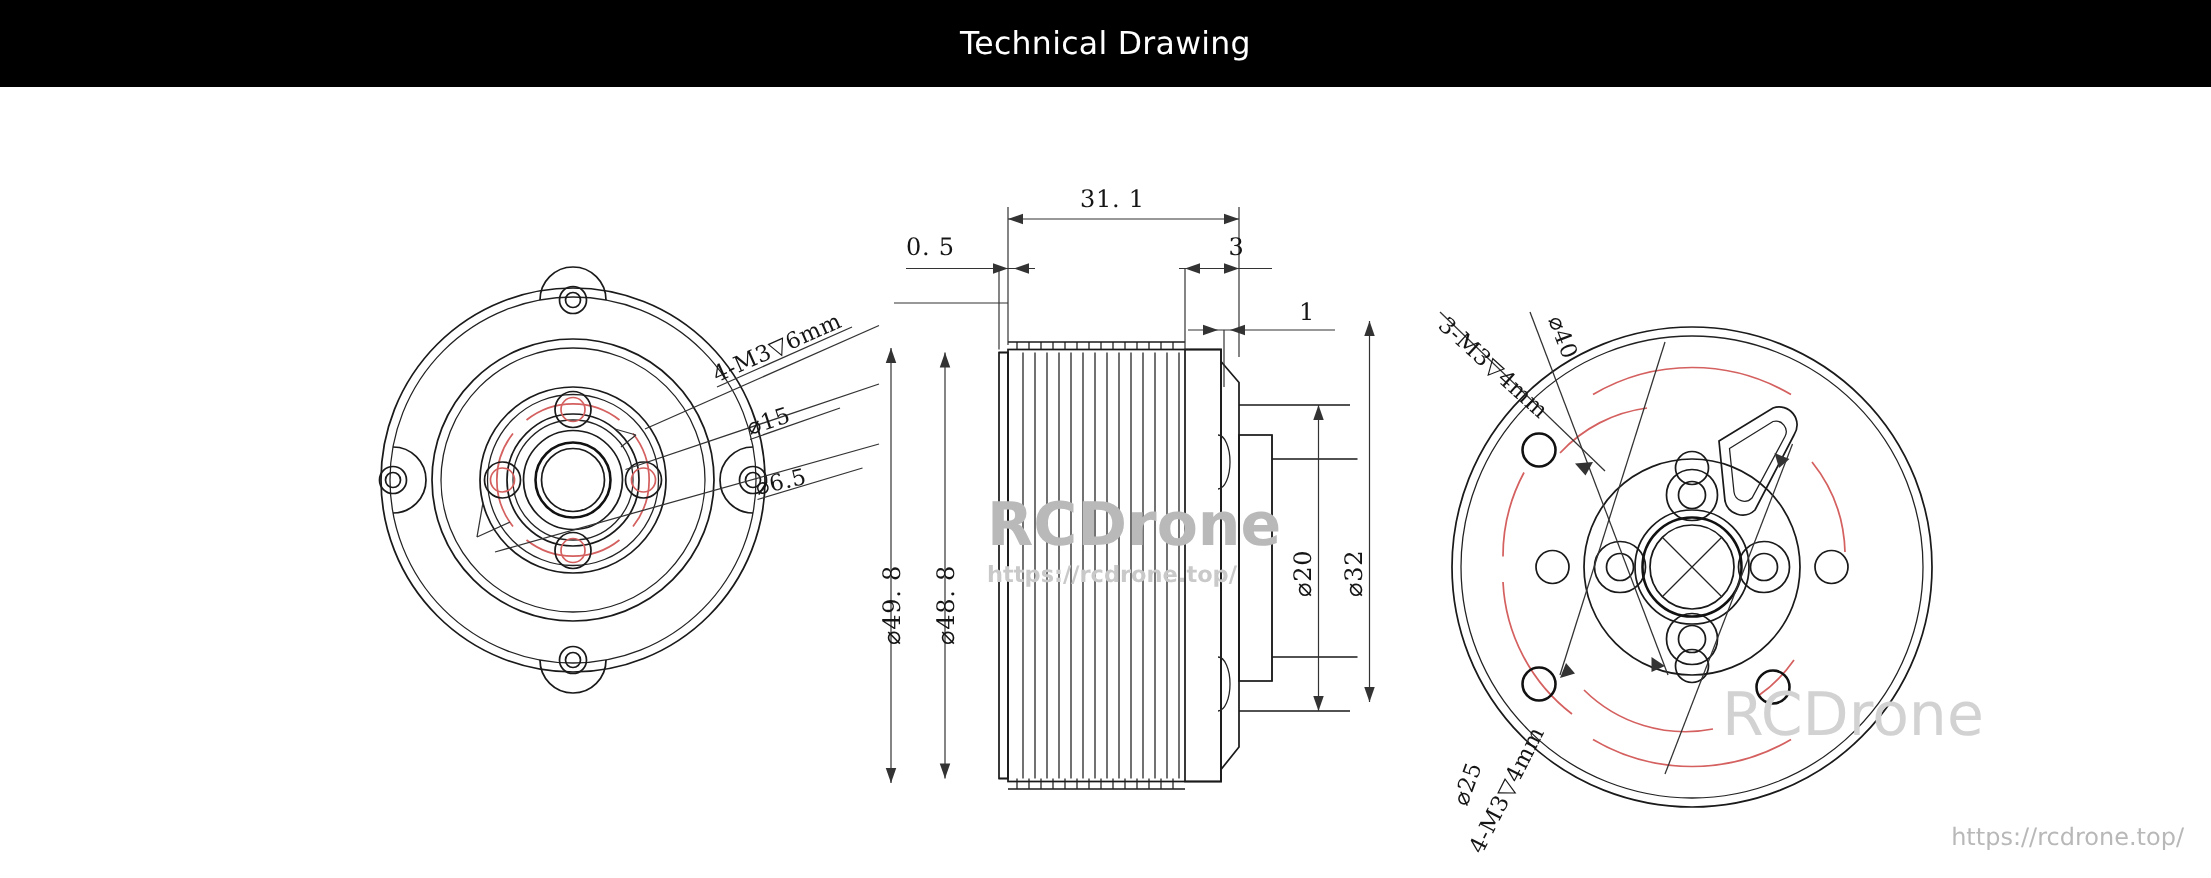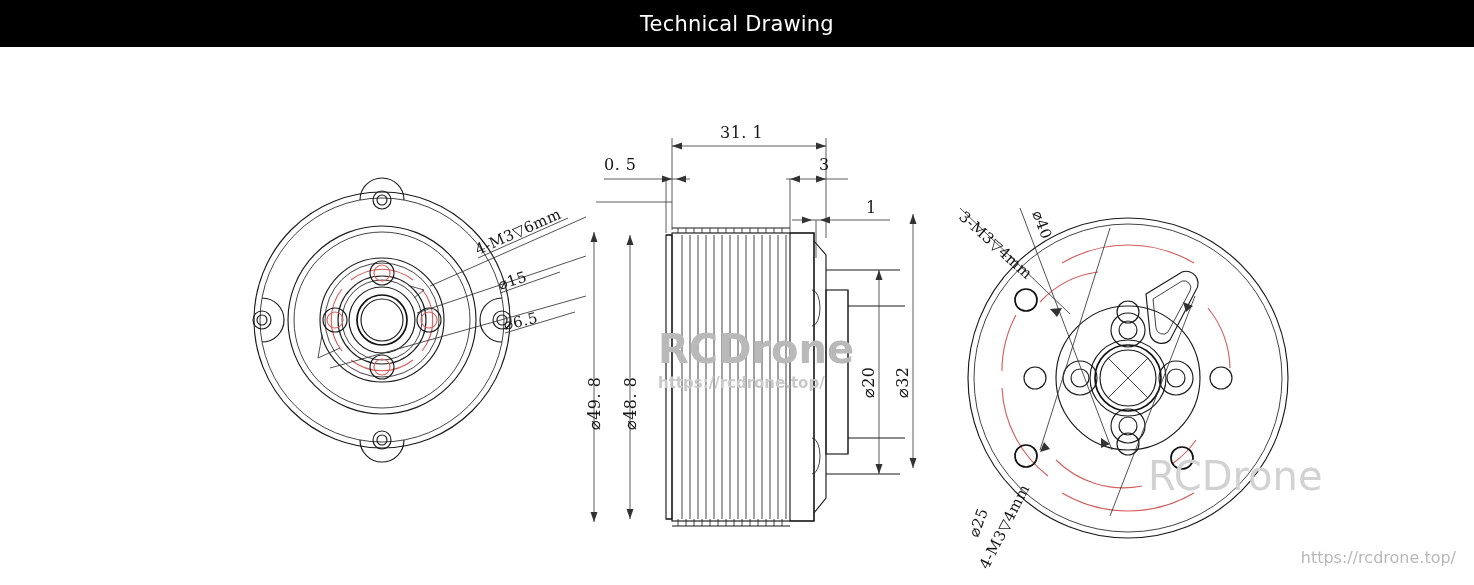--- a/index.html
+++ b/index.html
@@ -3,21 +3,21 @@
 <meta charset="utf-8">
 <title>Technical Drawing</title>
 <style>
   html,body{margin:0;padding:0;background:#ffffff;}
   body{
     width:1474px;height:585px;overflow:hidden;
     font-family:"DejaVu Sans","Liberation Sans",sans-serif;
     position:relative;
   }
   #header-bar{
-    position:absolute;left:0;top:0;width:1474px;height:47px;
+    position:absolute;left:0;top:0;width:1474px;height:58px;
     background:#000000;display:flex;align-items:center;justify-content:center;
   }
   #header-title{
     color:#ffffff;font-size:21px;font-weight:400;letter-spacing:.2px;
     font-family:"DejaVu Sans","Liberation Sans",sans-serif;
   }
   #drawing-canvas{
     position:absolute;left:0;top:58px;width:1474px;height:527px;background:#ffffff;
   }
   svg#tech-svg{display:block;width:1474px;height:527px;}

